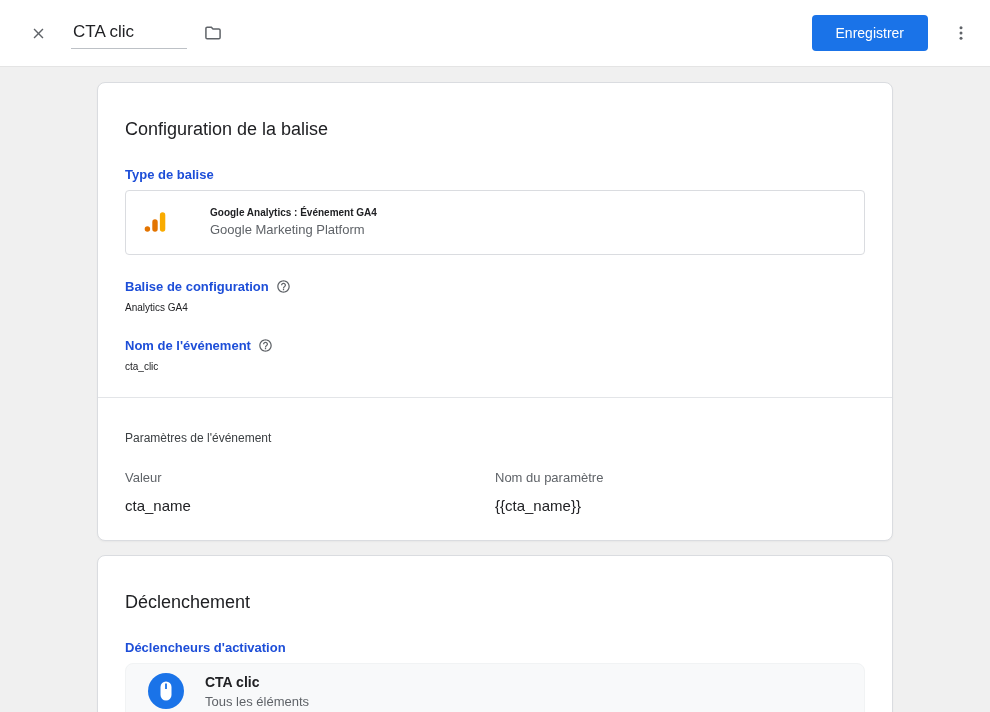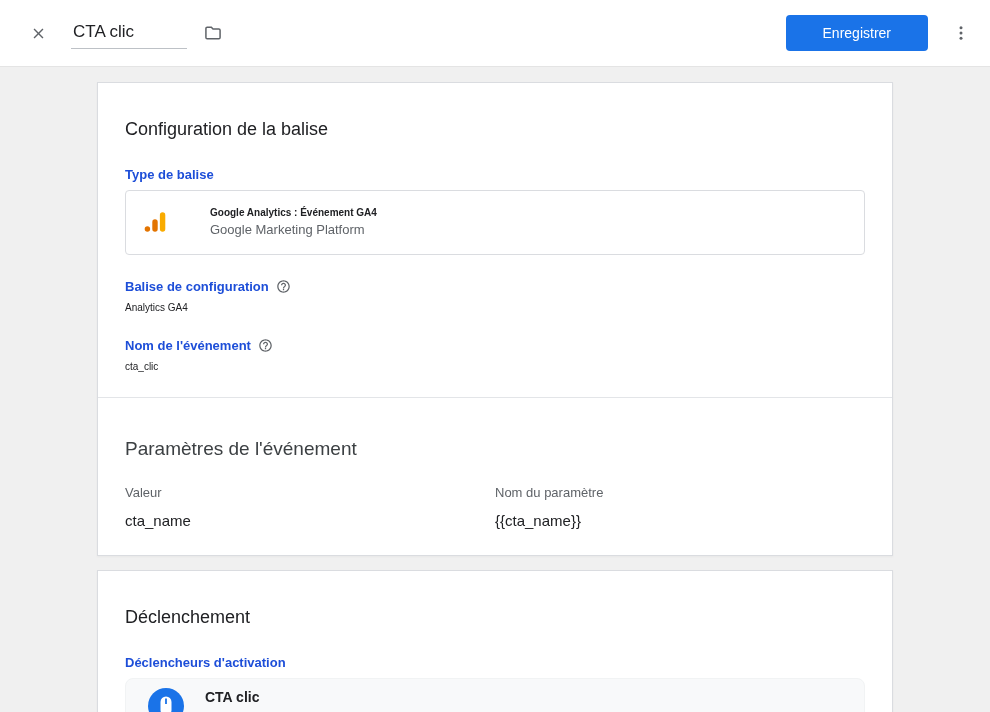--- a/index.html
+++ b/index.html
@@ -46,32 +46,32 @@
   .folder-btn { margin-left: 12px; }
   .topbar-spacer { flex: 1; }
   .save-btn {
     background: #1a73e8;
     color: #fff;
     border: none;
     border-radius: 4px;
     font-family: "Liberation Sans", sans-serif;
     font-size: 14px;
     font-weight: 500;
-    padding: 10px 37px;
+    padding: 10px 24px;
     cursor: pointer;
     text-align: center;
   }
   .kebab-btn { margin-left: 20px; }
 
   
   .content { padding: 15px 97px 12px 97px; }
   .card {
     background: #fff;
     border: 1px solid #dadce0;
-    border-radius: 0;
+    border-radius: 8px;
     box-shadow: 0 1px 2px rgba(0,0,0,0.04);
     margin-bottom: 14px;
   }
   .card-section { padding: 0 27px; }
   .card-title {
     font-size: 18px;
     font-weight: 400;
     color: #202124;
     padding-top: 21px;
     margin-bottom: 27px;
@@ -103,21 +103,21 @@
     margin-bottom: 24px;
     cursor: pointer;
   }
   .type-text { margin-left: 42px; }
   .type-name { font-size: 10px; font-weight: 700; color: #202124; }
   .type-platform { font-size: 13px; color: #5f6368; margin-top: 4px; }
 
   .divider { border-top: 1px solid #e3e5e8; margin-top: 3px; }
 
   .params-title {
-    font-size: 19px;
+    font-size: 12px;
     font-weight: 500;
     color: #3c4043;
     padding-top: 21px;
     margin-bottom: 25px;
   }
   .params-grid {
     display: grid;
     grid-template-columns: 370px 1fr;
     padding-bottom: 26px;
   }

